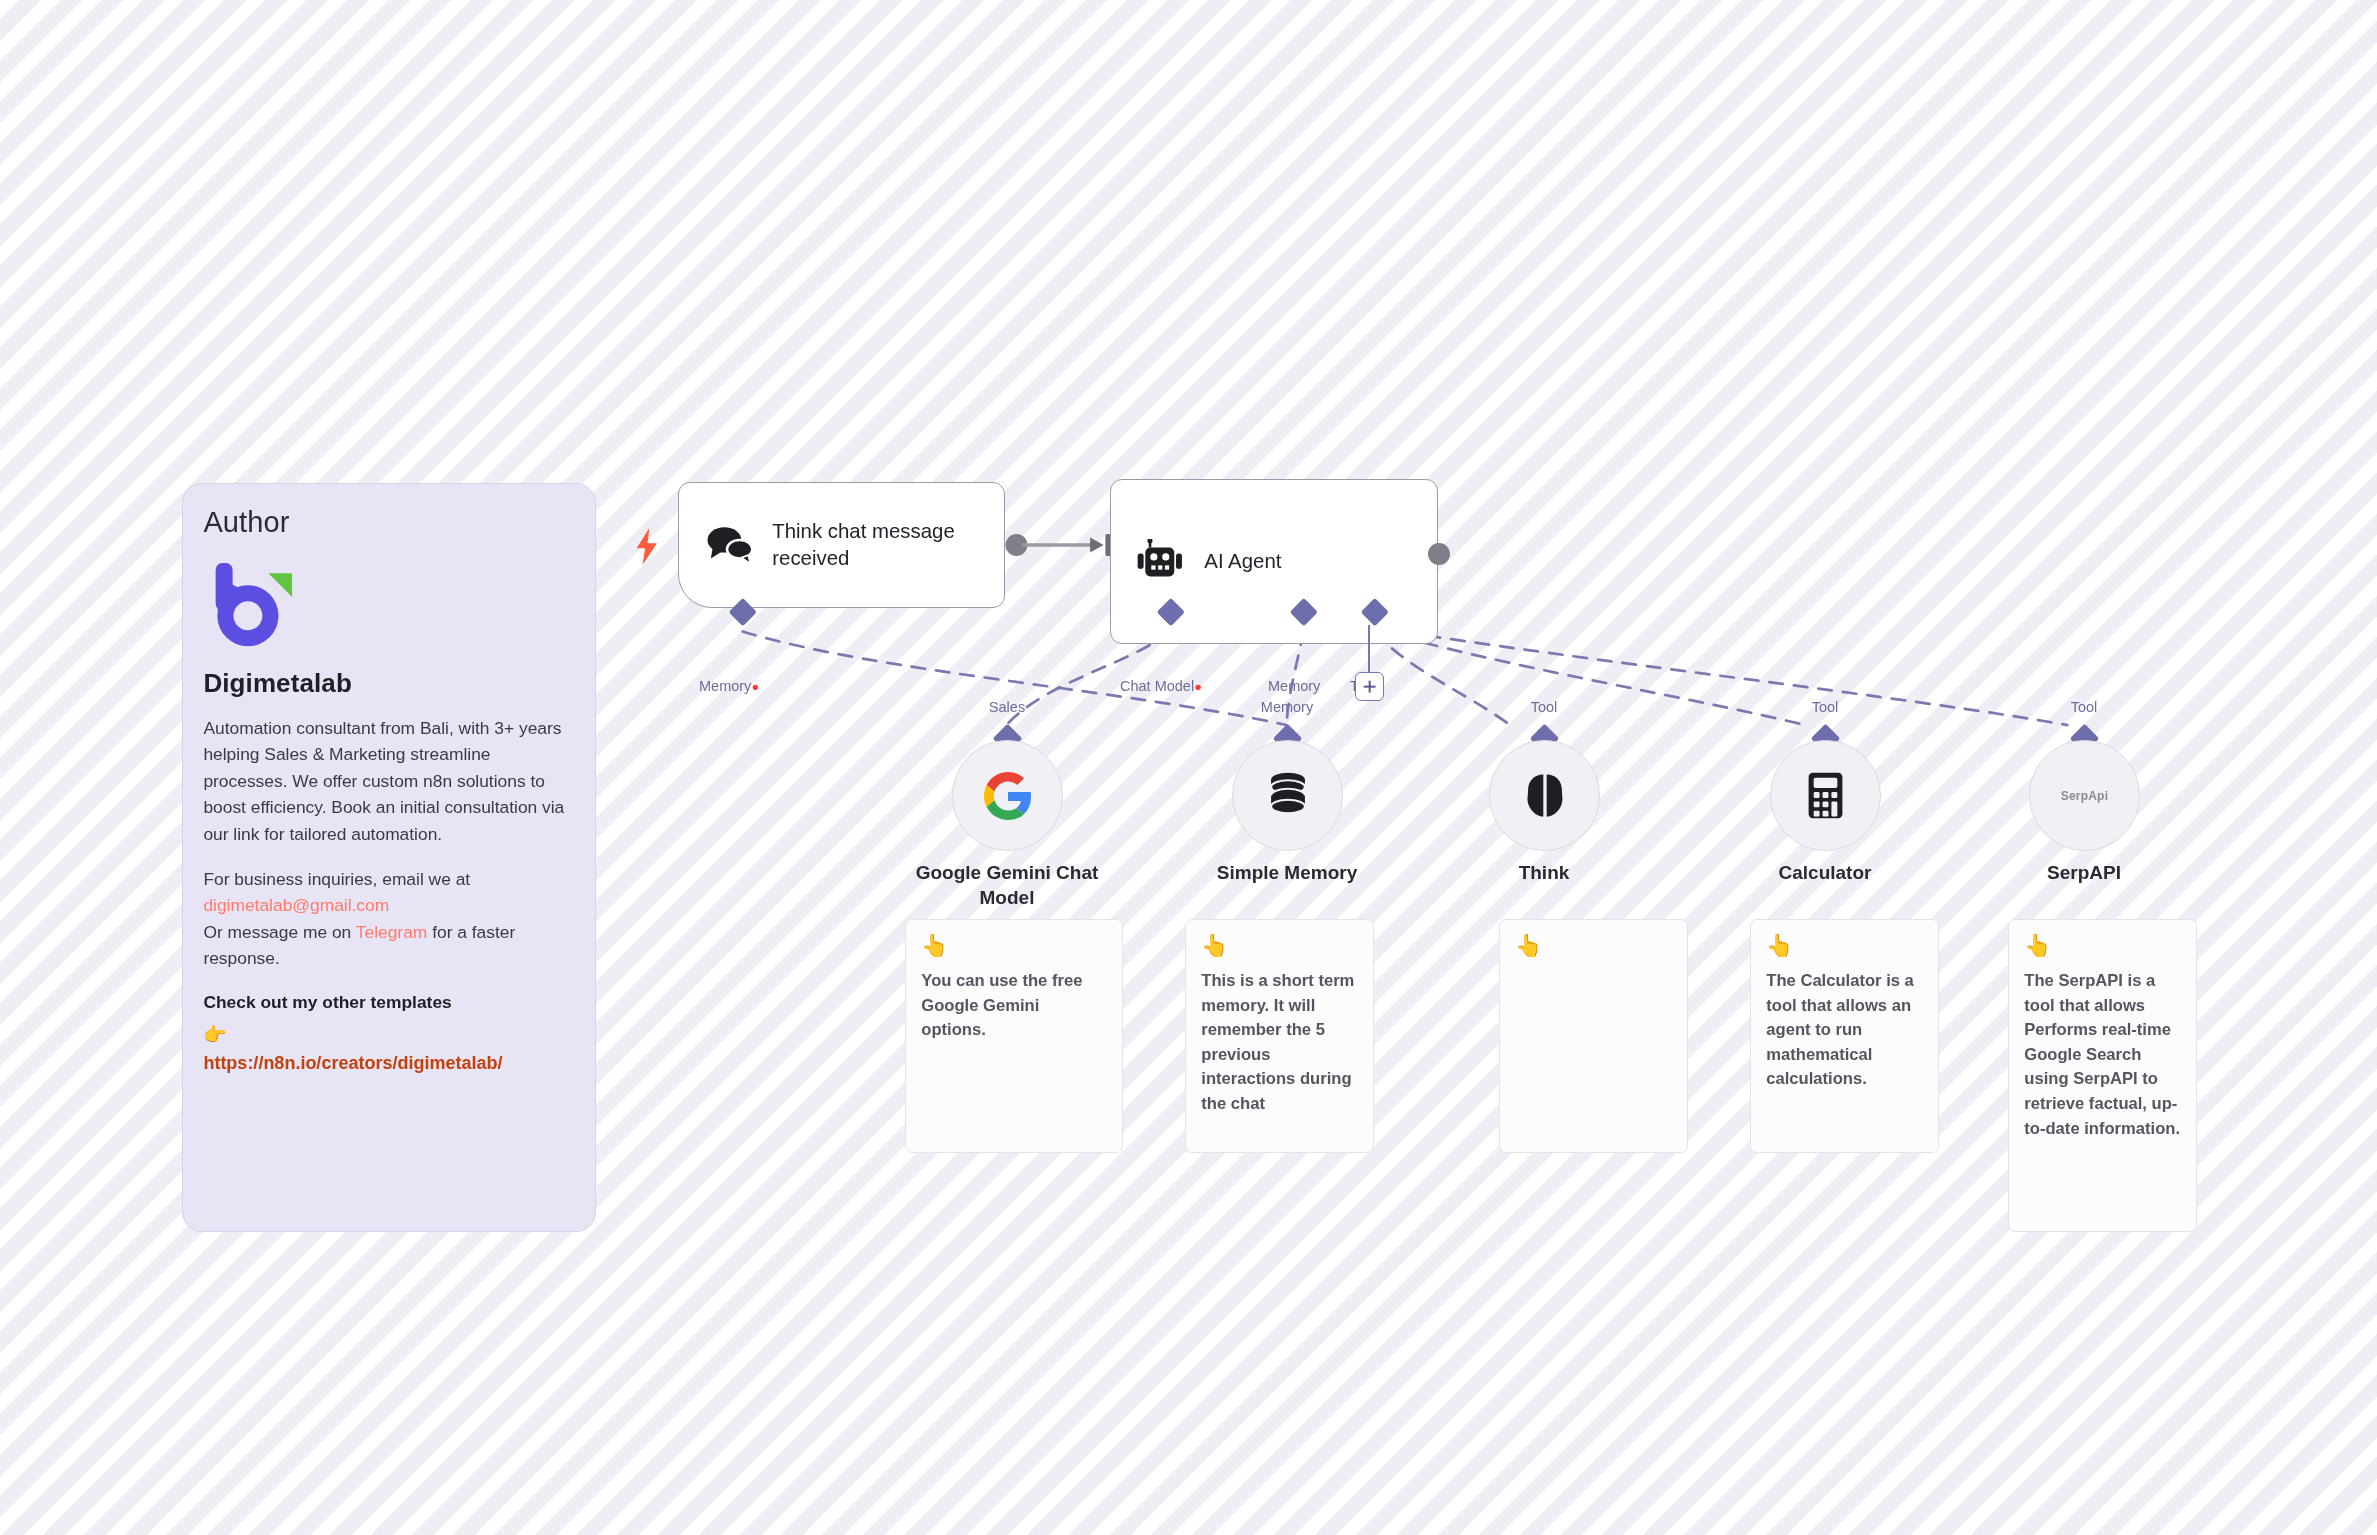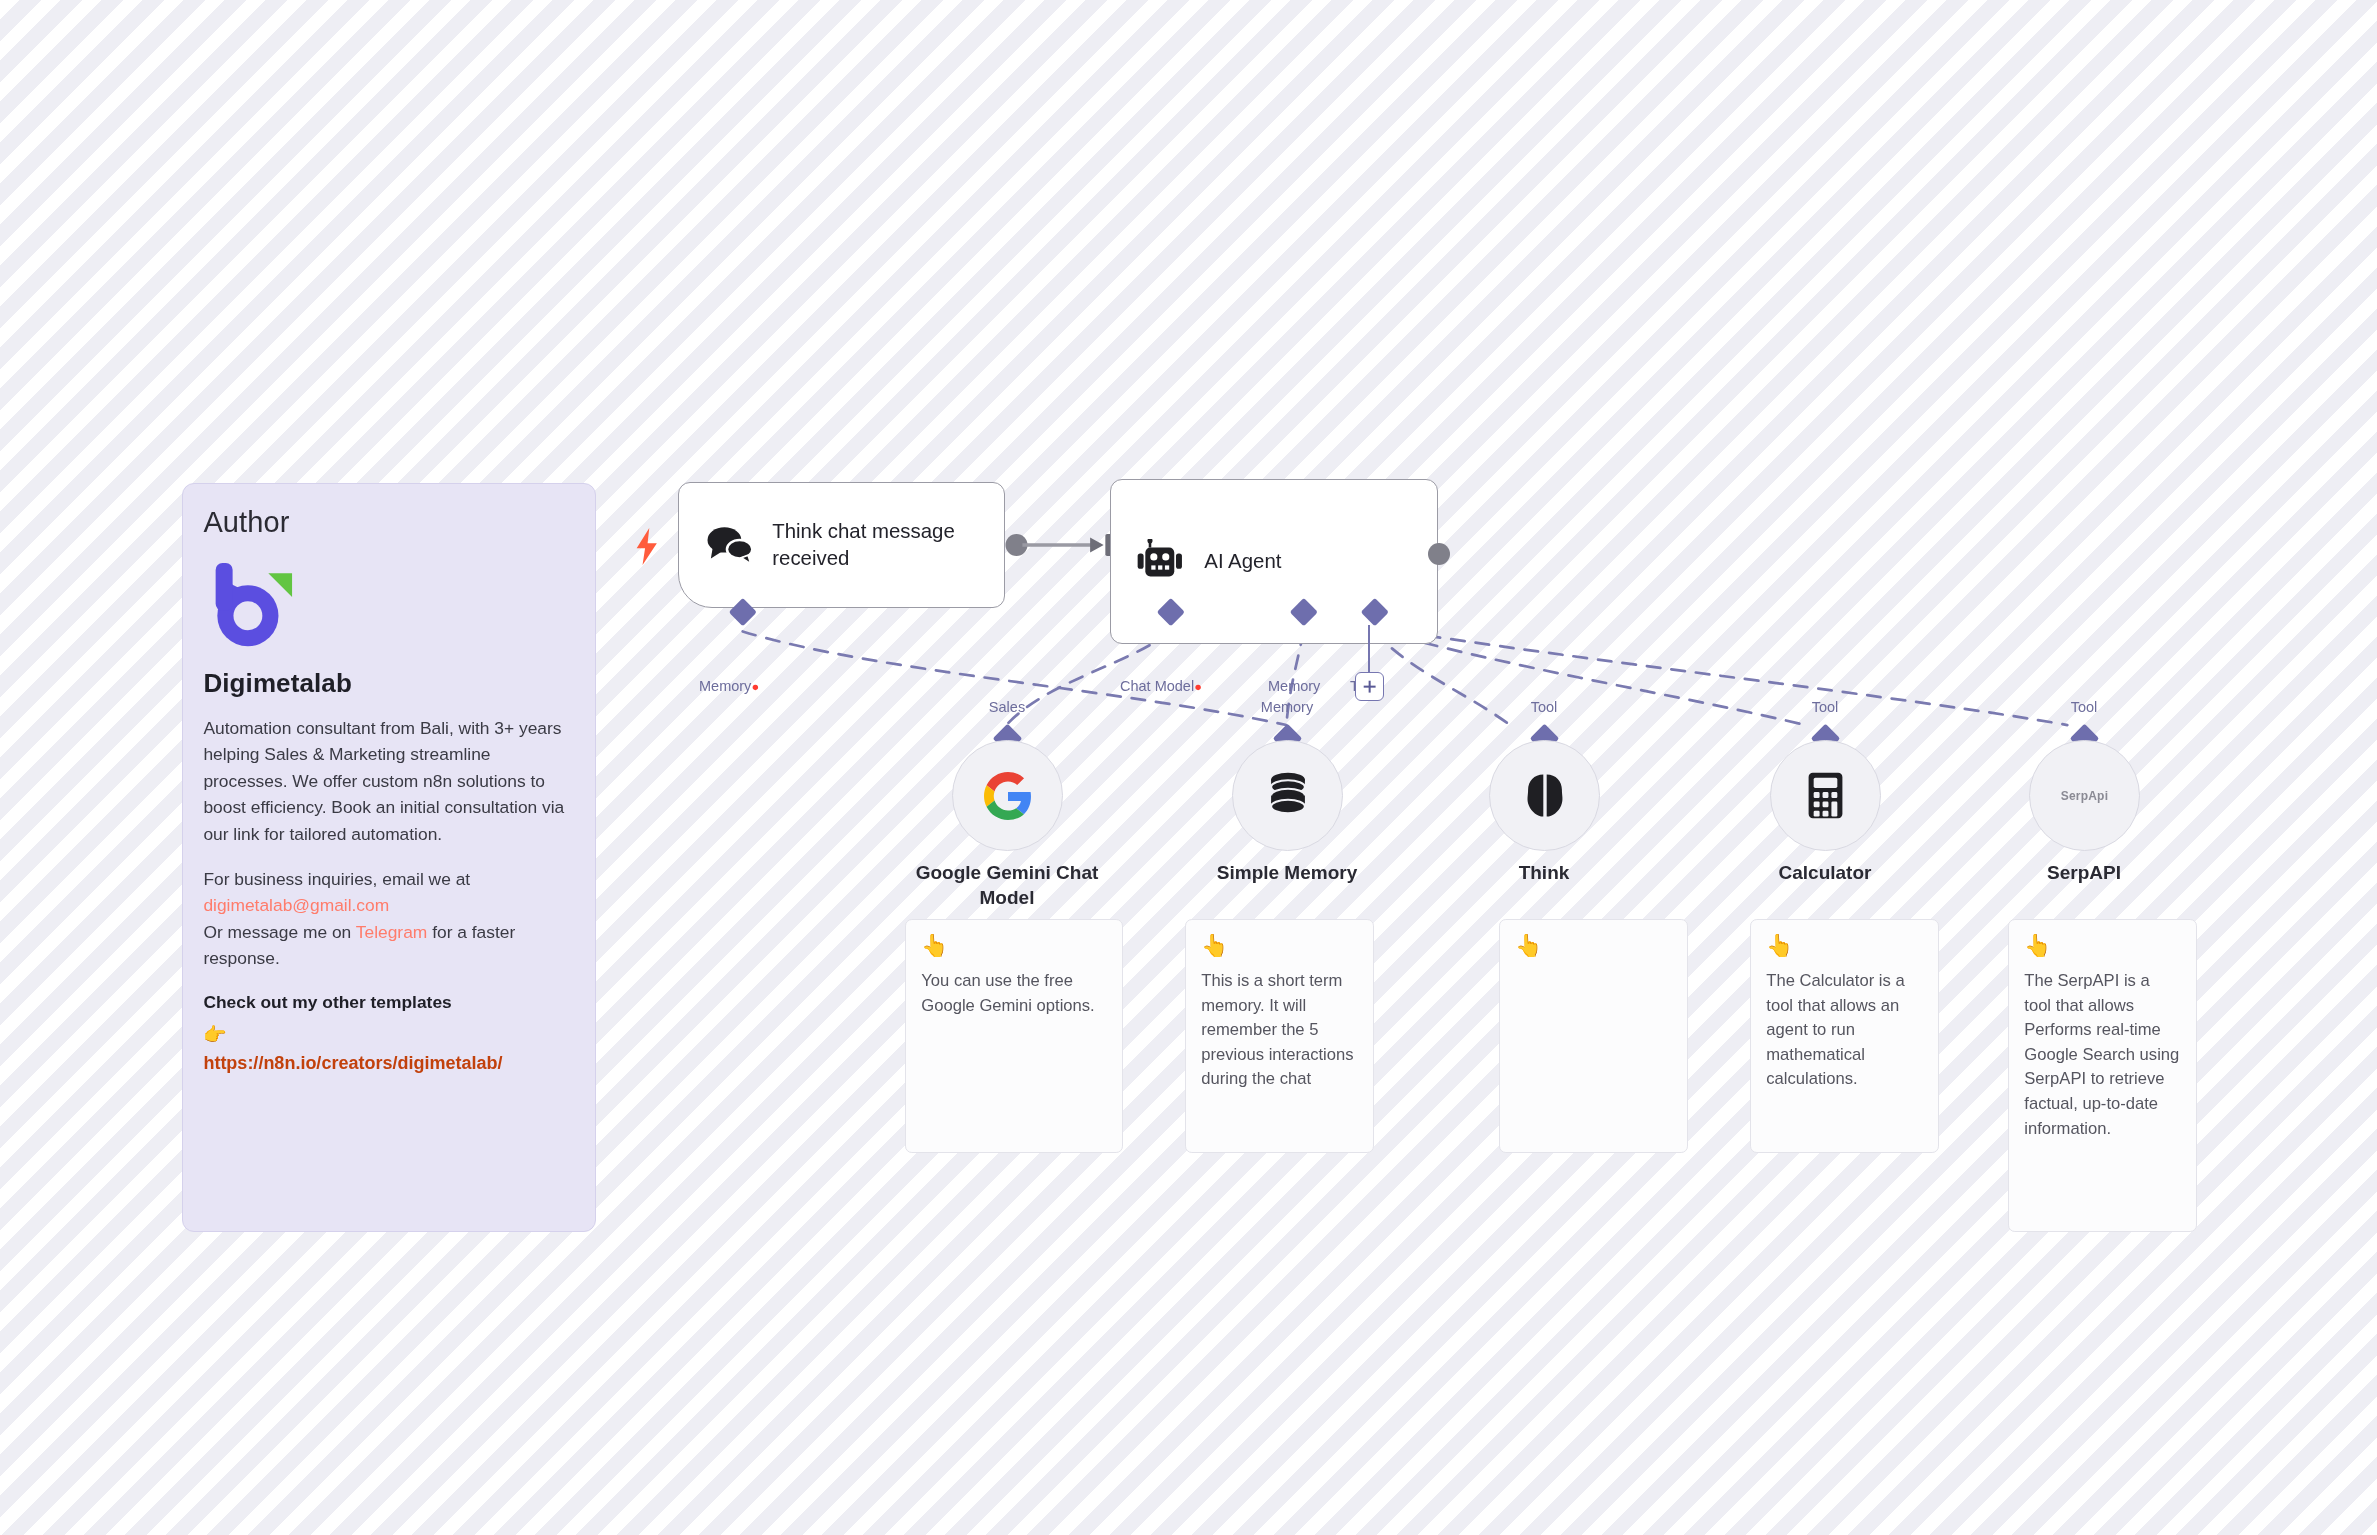--- a/index.html
+++ b/index.html
@@ -27,21 +27,21 @@
 
   
   #author-card {
     position: absolute;
     left: 182px;
     top: 483px;
     width: 414px;
     height: 749px;
     background: #e7e4f5;
     border: 0.9px solid #d5d1ec;
-    border-radius: 12px;
+    border-radius: 20px;
     padding: 22px 20.4px 17px 20.4px;
   }
   #author-card .card-title {
     font-size: 29px;
     font-weight: 400;
     color: #2b2b33;
     letter-spacing: 0.1px;
     margin-bottom: 19px;
   }
   #author-logo { width: 92px; height: 90px; margin: 5.1px 0 20.4px 3.4px; position: relative; }
@@ -197,20 +197,21 @@
     background: #fcfcfd;
     border: 0.9px solid #e3e3ea;
     border-radius: 6.8px;
     padding: 15.3px 15.3px 13.6px 15.3px;
   }
   .note .hand { font-size: 22px; display: block; line-height: 1; margin-bottom: 12px; }
   .note .note-text {
     font-size: 16.6px;
     line-height: 1.48;
     color: #55555f;
+    font-weight: bold;
   }
 
   
   #tool-plus {
     position: absolute;
     left: 1355px; top: 672px;
     width: 29px; height: 29px;
     border: 1.7px solid #7676b0;
     border-radius: 6px;
     background: #ffffff;

